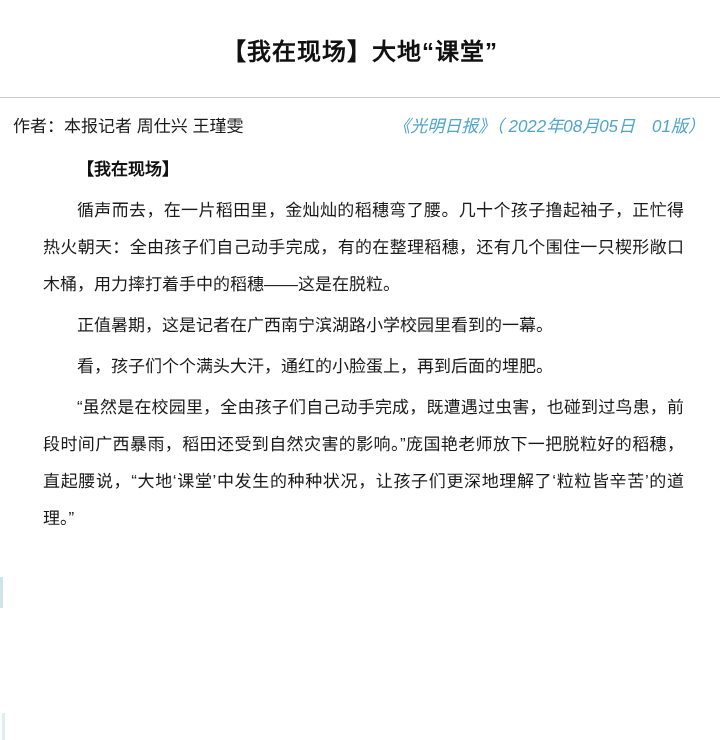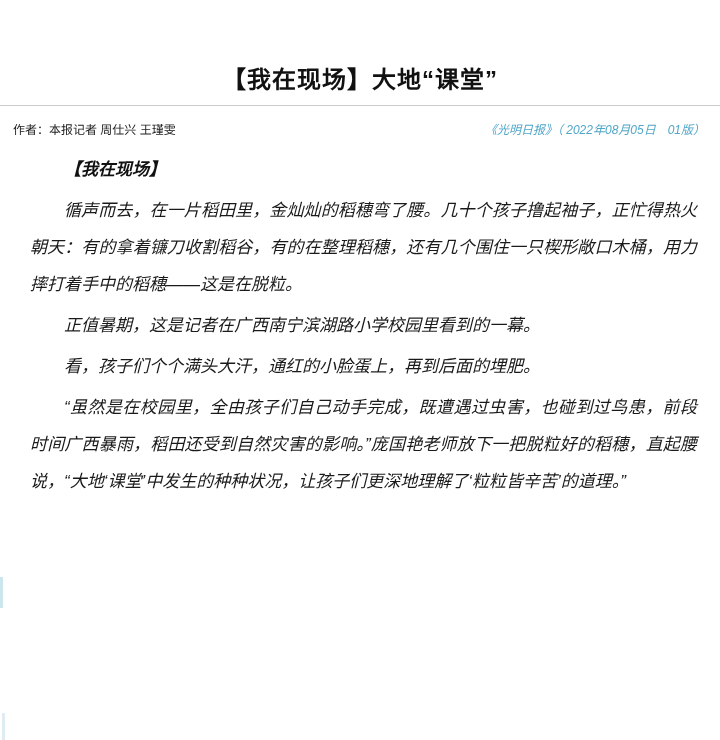--- a/index.html
+++ b/index.html
@@ -14,53 +14,52 @@
     overflow: hidden;
     font-family: "Liberation Sans", sans-serif;
     color: #1a1a1a;
   }
   .header {
     box-sizing: border-box;
     height: 98px;
     border-bottom: 1px solid #cccccc;
   }
   .page-title {
-    margin: 8px;
-    padding-top: 52px;
+    margin: 0;
+    padding-top: 32px;
     text-align: center;
     font-size: 24px;
     font-weight: bold;
     color: #111111;
     letter-spacing: 1px;
   }
   .meta-row {
     display: flex;
     justify-content: space-between;
     align-items: flex-end;
     padding: 14px 15px 0 13px;
-    font-size: 12px;
+    font-size: 17px;
   }
   .meta-author {
     color: #1a1a1a;
   }
   .meta-source {
     color: #4fa6c8;
     text-decoration: none;
     font-style: italic;
   }
   .article {
     padding: 10px 20px 0 27px;
     font-size: 17px;
     line-height: 37px;
     text-align: justify;
   }
   .article p {
-    margin: 4px 3px;
+    margin: 4px 16px;
     text-indent: 2em;
-    font-style: italic;
   }
   .section-label {
     font-weight: bold;
     color: #111111;
   }
   .edge-mark {
     position: absolute;
     left: 0;
     width: 3px;
     background: #cde6ee;
@@ -75,20 +74,20 @@
   <h1 class="page-title">【我在现场】大地“课堂”</h1>
 </div>
 
 <div class="meta-row">
   <span class="meta-author">作者：本报记者 周仕兴 王瑾雯</span>
   <a class="meta-source" href="#">《光明日报》（ 2022年08月05日　01版）</a>
 </div>
 
 <div class="article">
   <p class="section-label">【我在现场】</p>
-  <p>循声而去，在一片稻田里，金灿灿的稻穗弯了腰。几十个孩子撸起袖子，正忙得热火朝天：有的拿着镰刀收割稻谷，有的在整理稻穗，还有几个围住一只楔形敞口木桶，用力摔打着手中的稻穗——这是在脱粒。</p>
+  <p>循声而去，在一片稻田里，金灿灿的稻穗弯了腰。几十个孩子撸起袖子，正忙得热火朝天：全由孩子们自己动手完成，有的在整理稻穗，还有几个围住一只楔形敞口木桶，用力摔打着手中的稻穗——这是在脱粒。</p>
   <p>正值暑期，这是记者在广西南宁滨湖路小学校园里看到的一幕。</p>
   <p>看，孩子们个个满头大汗，通红的小脸蛋上，再到后面的埋肥。</p>
   <p>“虽然是在校园里，全由孩子们自己动手完成，既遭遇过虫害，也碰到过鸟患，前段时间广西暴雨，稻田还受到自然灾害的影响。”庞国艳老师放下一把脱粒好的稻穗，直起腰说，“大地‘课堂’中发生的种种状况，让孩子们更深地理解了‘粒粒皆辛苦’的道理。”</p>
 </div>
 
 <div class="edge-mark a"></div>
 <div class="edge-mark b"></div>
 
 </body></html>

